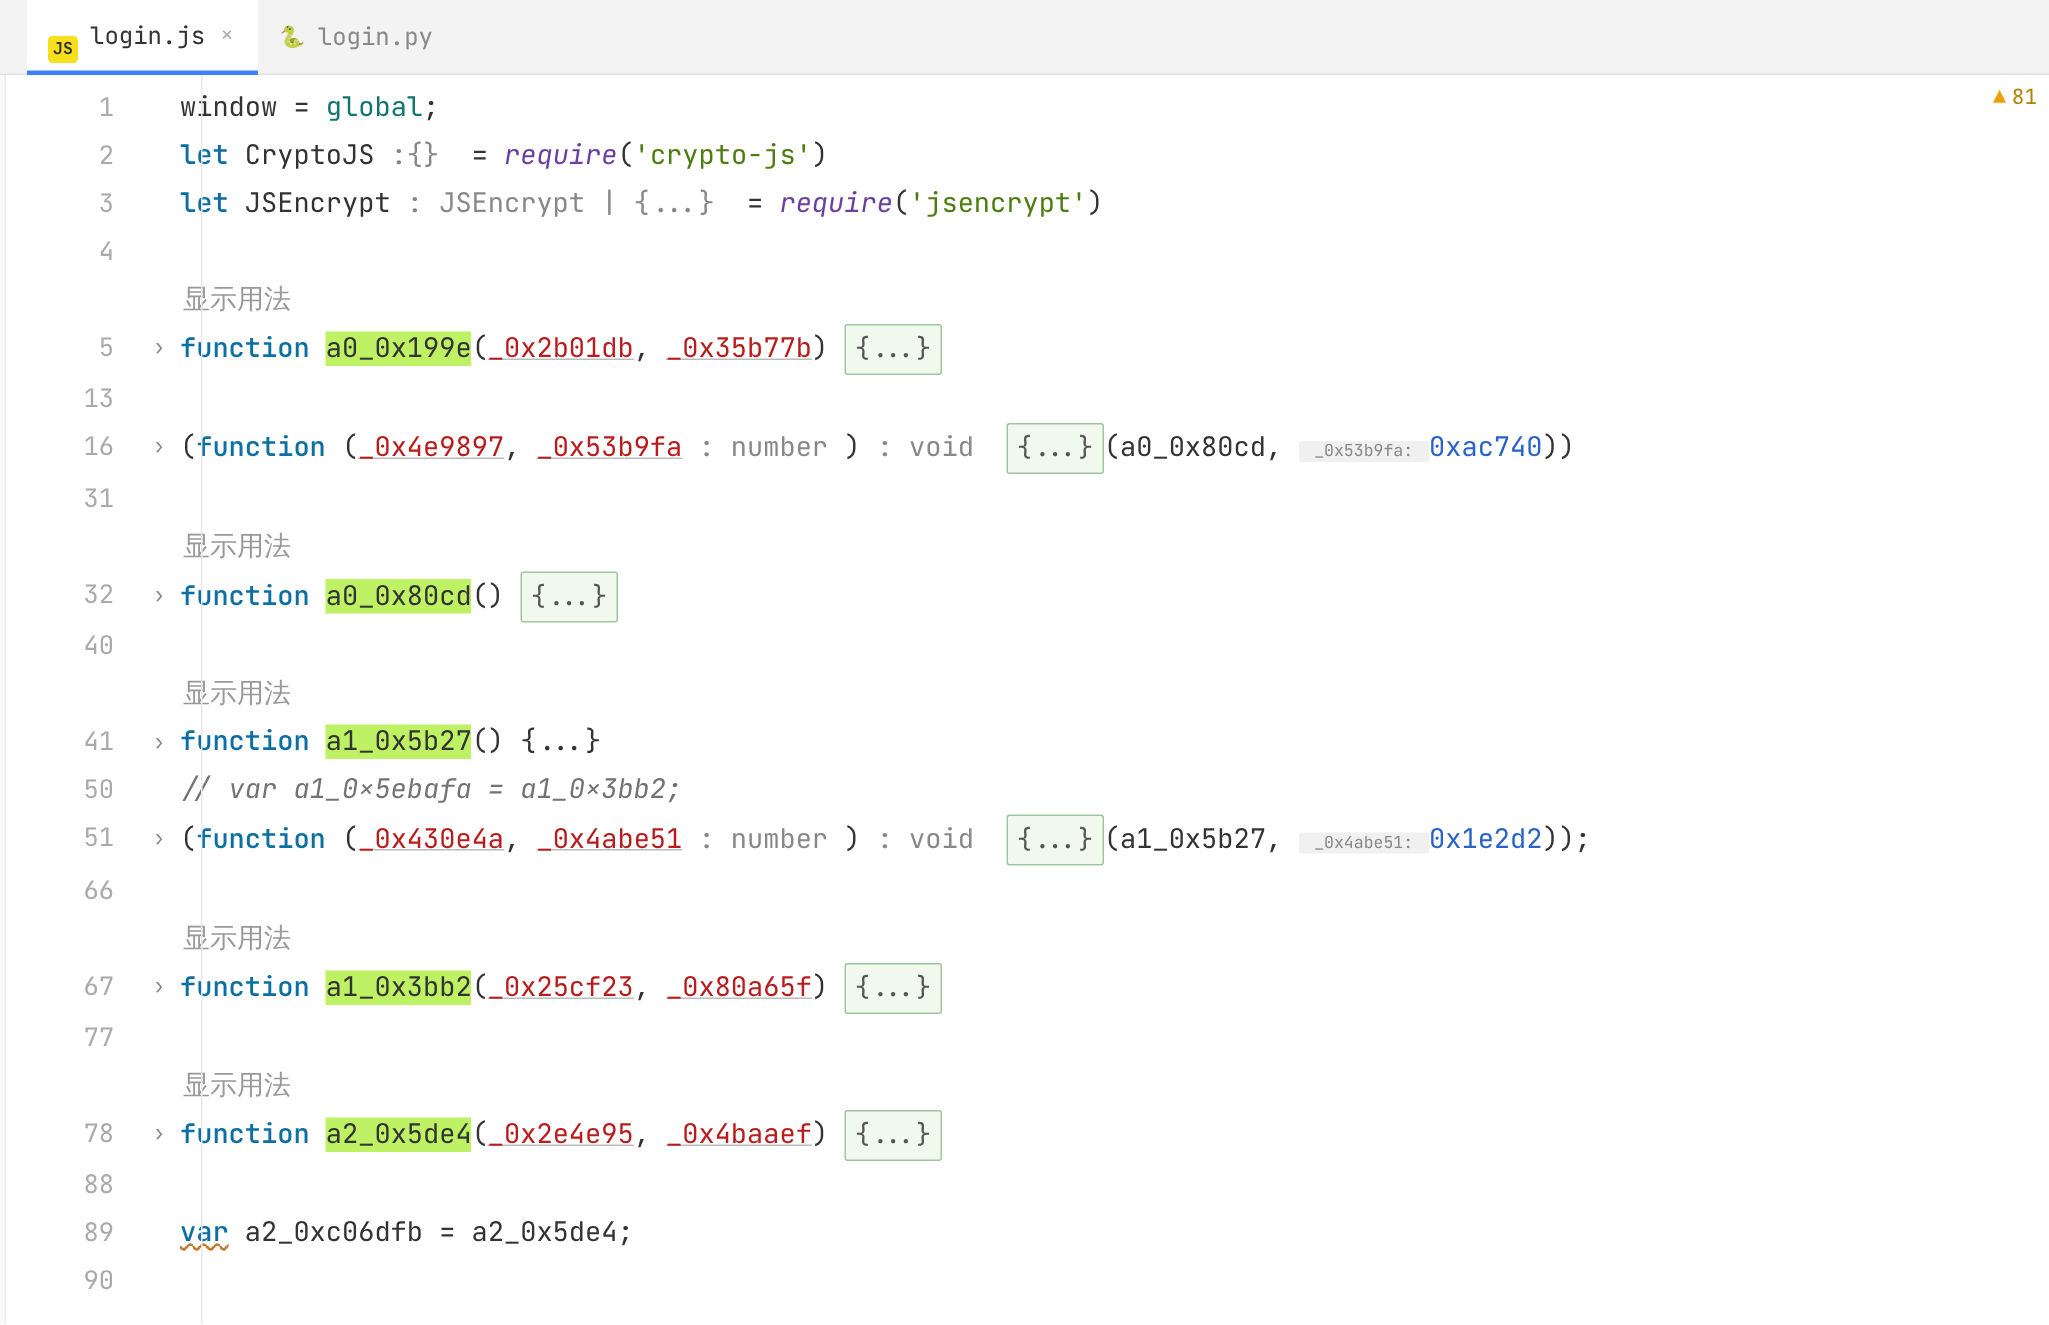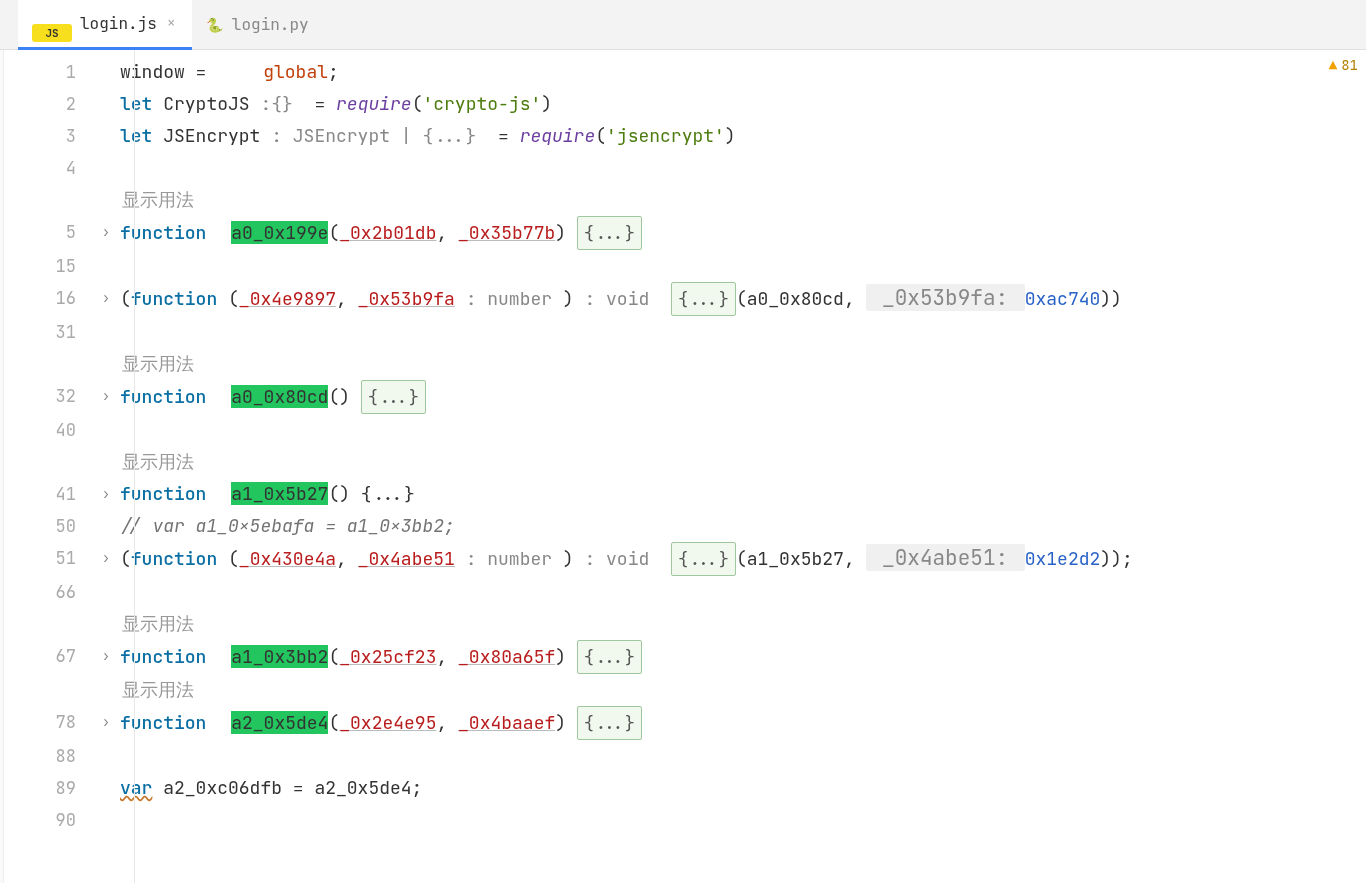--- a/index.html
+++ b/index.html
@@ -33,21 +33,21 @@
   color: #333;
   border-bottom: 3px solid #3b82f6;
 }
 .tab .close {
   color: #aaa;
   font-size: 15px;
   padding: 0 2px;
 }
 .file-icon-js {
   display: inline-flex;
-  width: 40px; height: 18px;
+  width: 20px; height: 18px;
   background: #f7df1e;
   border-radius: 3px;
   align-items: center;
   justify-content: center;
   font-size: 11px;
   font-weight: bold;
   color: #333;
   margin-top: 20px;
 }
 .file-icon-py {
@@ -113,29 +113,28 @@
 .folded-box {
   display: inline-block;
   border: 1px solid #9fc79d;
   background: #f1f8ed;
   padding: 0 6px;
   border-radius: 2px;
   color: #555;
   font-size: 17px;
 }
 .hl-def {
-  background: #22c55e;
-  margin-left: 14px;
+  background: #bef264;
 }
 .inlay {
   background: #f0f0f0;
   color: #888;
   padding: 0 4px;
   border-radius: 2px;
-  font-size: 21px;
+  font-size: 11px;
 }
 .lens {
   color: #999;
   font-size: 18px;
   padding-left: 2px;
 }
 .warn-badge {
   position: absolute;
   top: 6px;
   right: 8px;
@@ -171,21 +170,21 @@
   <div class="warn-badge">
     <span class="warn-triangle">▲</span>
     <span>81</span>
   </div>
 
   <div style="flex:1; overflow:auto; padding-top:6px;">
 
     <div class="line">
       <div class="lineno">1</div>
       <div class="fold-col"></div>
-      <div class="code"><span class="fn-name">window</span><span> = </span><span style="color:#c2410c;margin-left:46px;">global</span><span>;</span></div>
+      <div class="code"><span class="fn-name">window</span><span> = </span><span style="color:#0f766e;">global</span><span>;</span></div>
     </div>
 
     <div class="line">
       <div class="lineno">2</div>
       <div class="fold-col"></div>
       <div class="code"><span class="kw">let</span><span> </span><span>CryptoJS</span><span class="typehint"> :{} </span><span> = </span><span class="fn">require</span><span>(</span><span class="str">'crypto-js'</span><span>)</span></div>
     </div>
 
     <div class="line">
       <div class="lineno">3</div>
@@ -205,21 +204,21 @@
       <div class="code"><span class="lens">显示用法</span></div>
     </div>
 
     <div class="line">
       <div class="lineno">5</div>
       <div class="fold-col has">›</div>
       <div class="code"><span class="kw">function</span><span> </span><span class="hl-def">a0_0x199e</span><span>(</span><span class="param">_0x2b01db</span><span>, </span><span class="param">_0x35b77b</span><span>) </span><span class="folded-box">{...}</span></div>
     </div>
 
     <div class="line">
-      <div class="lineno">15</div>
+      <div class="lineno">13</div>
       <div class="fold-col"></div>
       <div class="code"></div>
     </div>
 
     <div class="line">
       <div class="lineno">16</div>
       <div class="fold-col has">›</div>
       <div class="code"><span>(</span><span class="kw">function</span><span> (</span><span class="param">_0x4e9897</span><span>, </span><span class="param">_0x53b9fa</span><span class="typehint"> : number </span><span>)</span><span class="typehint"> : void </span> <span class="folded-box">{...}</span><span>(</span><span>a0_0x80cd</span><span>, </span><span class="inlay"> _0x53b9fa: </span><span class="num">0xac740</span><span>))</span></div>
     </div>
 
@@ -283,20 +282,25 @@
       <div class="fold-col"></div>
       <div class="code"><span class="lens">显示用法</span></div>
     </div>
 
     <div class="line">
       <div class="lineno">67</div>
       <div class="fold-col has">›</div>
       <div class="code"><span class="kw">function</span><span> </span><span class="hl-def">a1_0x3bb2</span><span>(</span><span class="param">_0x25cf23</span><span>, </span><span class="param">_0x80a65f</span><span>) </span><span class="folded-box">{...}</span></div>
     </div>
 
+    <div class="line">
+      <div class="lineno">77</div>
+      <div class="fold-col"></div>
+      <div class="code"></div>
+    </div>
 
     <div class="line">
       <div class="lineno"></div>
       <div class="fold-col"></div>
       <div class="code"><span class="lens">显示用法</span></div>
     </div>
 
     <div class="line">
       <div class="lineno">78</div>
       <div class="fold-col has">›</div>

